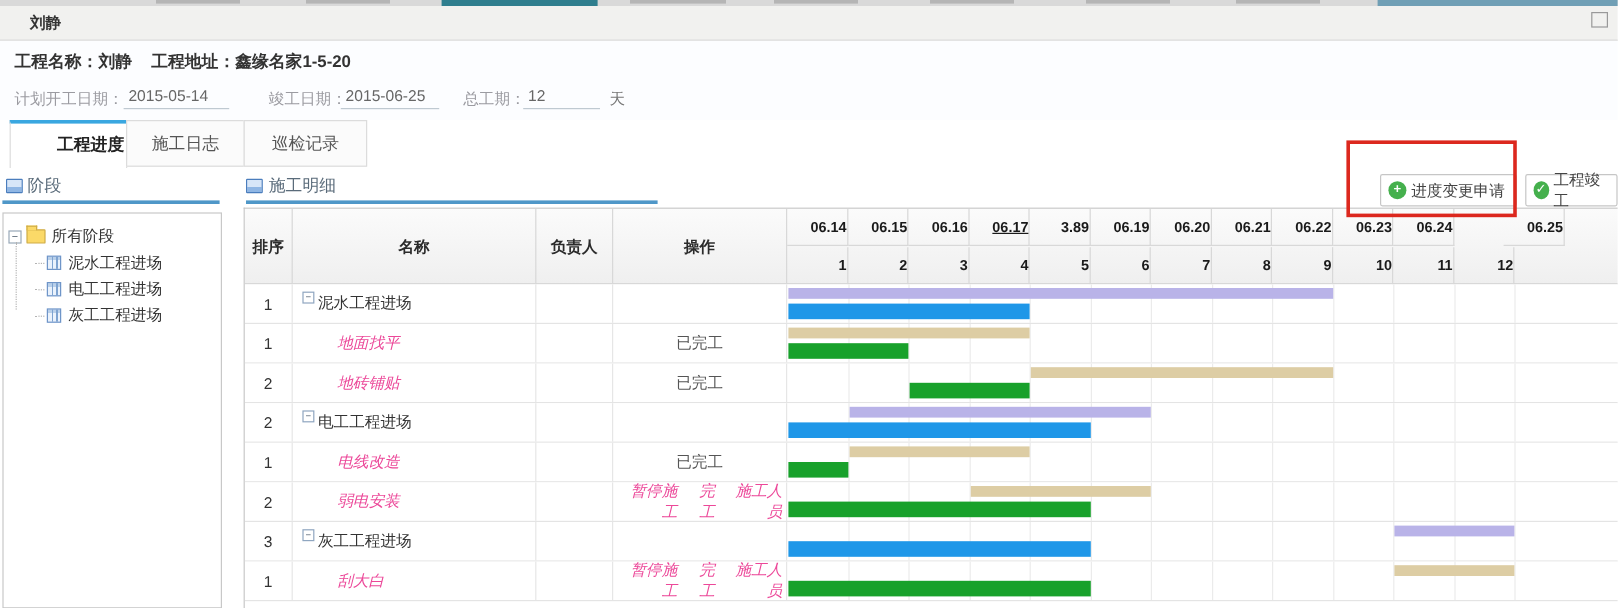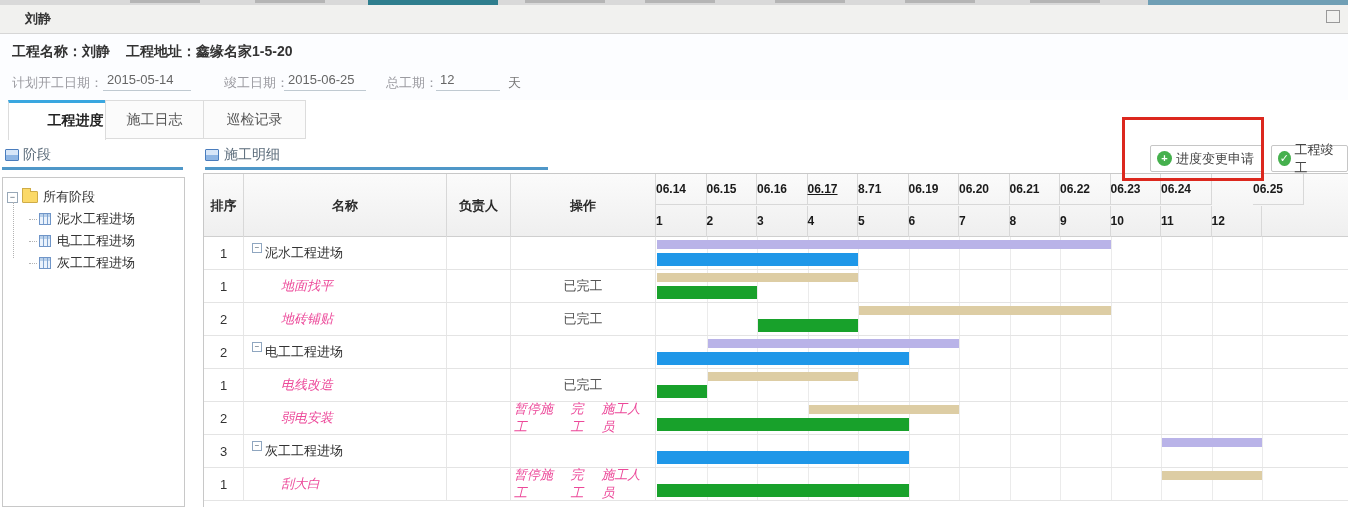--- a/index.html
+++ b/index.html
@@ -58,36 +58,36 @@
                       linear-gradient(to bottom, #b9d0ea 0 3px, transparent 3px);
     background-color:#eaf2fc; }
   .tree-vline { position:absolute; left:13px; top:202px; height:56px; border-left:1px dotted #b3b3b3; }
   .tree-hdot { width:8px; border-top:1px dotted #b3b3b3; margin-right:2px; flex:0 0 auto; }
 
   
   .sched { left:203px; top:173px; width:1145px; height:334px; border-top:1px solid #c8c8c8; border-left:1px solid #c8c8c8; background:#fff; overflow:hidden; }
   .sched-header { position:absolute; left:0; top:0; width:1145px; height:63px; background:linear-gradient(#fbfbfb,#efefef); border-bottom:1px solid #cfcfcf; }
   .hcell { position:absolute; top:0; height:63px; border-right:1px solid #d8d8d8; display:flex; align-items:center; justify-content:center;
     font-size:13px; font-weight:bold; color:#2b2b2b; }
-  .gh-cell { position:absolute; height:31px; border-right:1px solid #d8d8d8; text-align:left; font-size:12px; font-weight:bold; color:#1a1a1a; }
+  .gh-cell { position:absolute; height:31px; border-right:1px solid #d8d8d8; text-align:right; font-size:12px; font-weight:bold; color:#1a1a1a; }
   .gh-date { top:0; line-height:31px; border-bottom:1px solid #d8d8d8; }
   .gh-day  { top:32px; line-height:30px; }
 
   .trow { position:absolute; left:0; width:1145px; height:33px; border-bottom:1px solid #e4e4e4; background:#fff; }
   .tcell { position:absolute; top:0; height:32px; border-right:1px solid #e6e6e6; display:flex; align-items:center; font-size:13px; color:#333; }
   .c-order { left:0; width:40px; justify-content:center; }
   .c-name  { left:40px; width:203px; padding-left:8px; }
   .c-owner { left:243px; width:64px; }
   .c-ops   { left:307px; width:145px; justify-content:center; }
   .c-name.task { padding-left:37px; }
   .collapse-box { width:10px; height:10px; border:1px solid #8fa6c0; background:#fff; font-size:8px; line-height:7px;
     text-align:center; color:#4a5a6a; margin:-10px 3px 0 0; flex:0 0 auto; }
   .link { color:#ec4899; cursor:pointer;font-style:italic; }
   .ops-done { color:#555; }
-  .ops-links span { margin:0 3px; }
+  .ops-links span { margin:0 3px;text-align:right; }
 
   .gline { position:absolute; top:0; width:1px; height:32px; background:#ebebeb; }
   .bar { position:absolute; background-image:repeating-linear-gradient(to right, transparent 0 49.5px, rgba(255,255,255,.85) 49.5px 50.5px); }
   .bar-plan { top:3px; height:9px; }
   .bar-actual { top:16px; height:13px; }
 </style>
 </head>
 <body>
 
 <div class="abs top-strip">
@@ -175,21 +175,21 @@
   <div class="sched-header">
     <div class="hcell" style="left:0;width:40px">排序</div>
     <div class="hcell" style="left:40px;width:203px">名称</div>
     <div class="hcell" style="left:307px;width:145px">操作</div>
     <div class="hcell" style="left:243px;width:64px">负责人</div>
     <div id="gantt-header">
         <div class="gh-cell gh-date" style="left: 452px; width: 50.5px;">06.14</div>
         <div class="gh-cell gh-date" style="left: 502.5px; width: 50.5px;">06.15</div>
         <div class="gh-cell gh-date" style="left: 553px; width: 50.5px;">06.16</div>
         <div class="gh-cell gh-date" style="left: 603.5px; width: 50.5px; text-decoration: underline;">06.17</div>
-        <div class="gh-cell gh-date" style="left: 654px; width: 50.5px;">8.71</div>
+        <div class="gh-cell gh-date" style="left: 654px; width: 50.5px;">3.89</div>
         <div class="gh-cell gh-date" style="left: 704.5px; width: 50.5px;">06.19</div>
         <div class="gh-cell gh-date" style="left: 755px; width: 50.5px;">06.20</div>
         <div class="gh-cell gh-date" style="left: 805.5px; width: 50.5px;">06.21</div>
         <div class="gh-cell gh-date" style="left: 856px; width: 50.5px;">06.22</div>
         <div class="gh-cell gh-date" style="left: 906.5px; width: 50.5px;">06.23</div>
         <div class="gh-cell gh-date" style="left: 957px; width: 50.5px;">06.24</div>
         <div class="gh-cell gh-date" style="left: 1049px; width: 50.5px;">06.25</div>
         <div class="gh-cell gh-day" style="left: 452px; width: 50.5px;">1</div>
         <div class="gh-cell gh-day" style="left: 502.5px; width: 50.5px;">2</div>
         <div class="gh-cell gh-day" style="left: 553px; width: 50.5px;">3</div>

